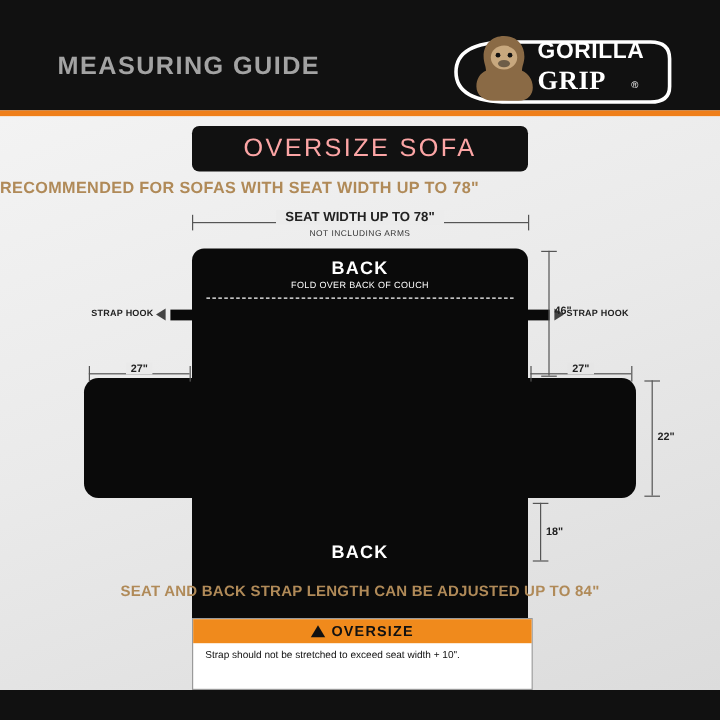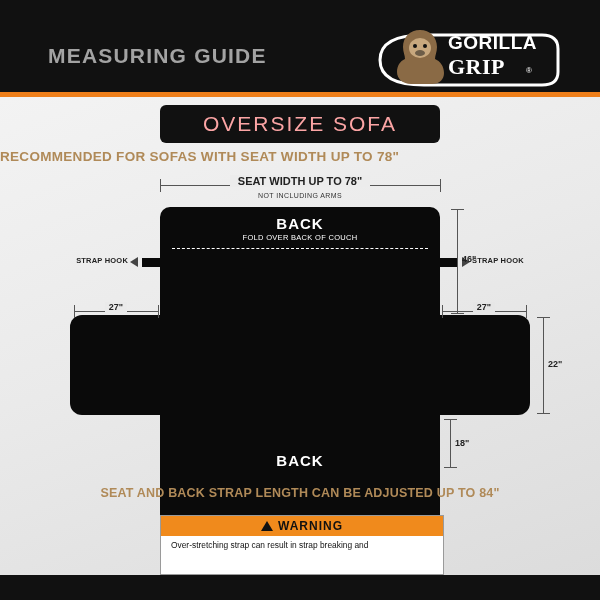--- a/index.html
+++ b/index.html
@@ -283,24 +283,24 @@
     <div class="dim-27r-tr"></div>
     <div class="dim-27r-label">
       <span>27"</span>
     </div>
 
     <div class="strap-note">SEAT AND BACK STRAP LENGTH CAN BE ADJUSTED UP TO 84"</div>
 
     <div class="warn-box">
       <div class="warn-head">
         <div class="warn-head-inner">
-          <span class="warn-tri"></span><span>WARNING</span>
+          <span class="warn-tri"></span><span>OVERSIZE</span>
         </div>
       </div>
       <div class="warn-body">
-        <div>Over-stretching strap can result in strap breaking and</div>
+        <div>Strap should not be stretched to exceed seat width + 10".</div>
       </div>
     </div>
 
   </div>
 
   <div class="bottom-bar"></div>
 </div>
 
 </body></html>

